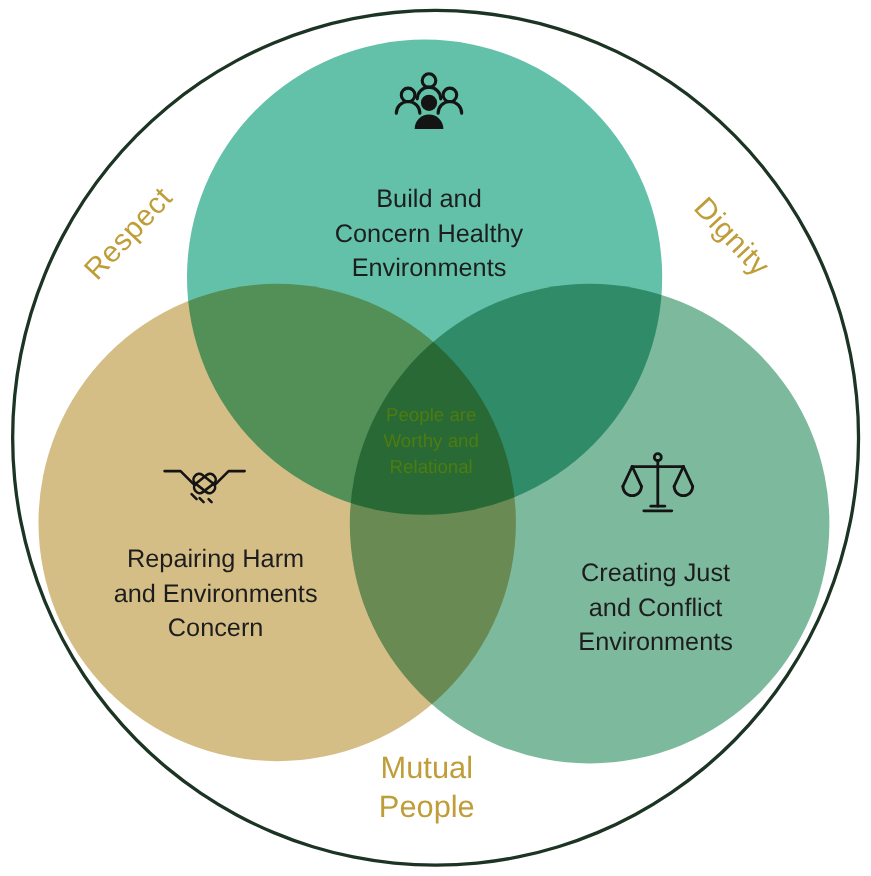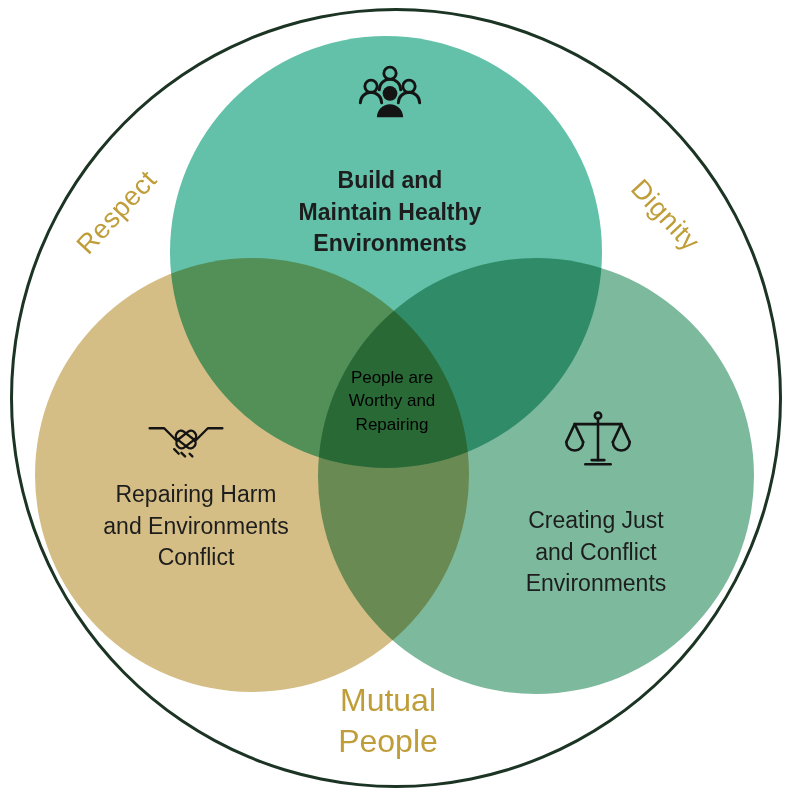--- a/index.html
+++ b/index.html
@@ -38,32 +38,32 @@
 
   .circle-label{
     position:absolute;
     text-align:center;
     font-size:23px;
     line-height:1.38;
     font-weight:500;
     color:var(--text);
     z-index:5;
   }
-  .lbl-top{left:250px;top:165px;width:280px;font-weight:bold;}
-  .lbl-left{left:46px;top:479px;width:300px;}
+  .lbl-top{left:250px;top:165px;width:280px;}
+  .lbl-left{left:46px;top:492px;width:300px;}
   .lbl-right{left:446px;top:505px;width:300px;}
 
   .center-label{
     position:absolute;
     left:302px;top:366px;width:180px;
     text-align:center;
     font-size:17px;
     line-height:1.38;
     font-weight:500;
-    color:#000000;
+    color:#4d7c0f;
     z-index:6;
   }
 
   .icon{
     position:absolute;
     z-index:5;
   }
   .icon-people{left:352px;top:64px;}
   .icon-handshake{left:146px;top:412px;}
   .icon-scales{left:562px;top:408px;}
@@ -78,21 +78,21 @@
     color:var(--gold);
     z-index:4;
   }
   .respect{left:27px;top:197px;transform:rotate(-47deg);}
   .dignity{left:575px;top:200px;transform:rotate(47deg);}
 
   .bottom-label{
     position:absolute;
     left:288px;top:680px;width:200px;
     text-align:center;
-    font-size:32px;
+    font-size:28px;
     line-height:1.28;
     font-weight:500;
     color:var(--gold);
     z-index:4;
   }
 </style>
 </head>
 <body>
 
 <div class="canvas">
@@ -146,35 +146,35 @@
       <line x1="56" y1="14" x2="48" y2="31"></line>
       <line x1="56" y1="14" x2="64" y2="31"></line>
       <path d="M48 31 a8 8 0 0 0 16 0"></path>
       <line x1="22" y1="52" x2="46" y2="52"></line>
       <path d="M28 48 h12"></path>
     </svg>
   </div>
 
   <div class="circle-label lbl-top">
     <div>Build and</div>
-    <div>Maintain Healthy</div>
+    <div>Concern Healthy</div>
     <div>Environments</div>
   </div>
 
   <div class="circle-label lbl-left">
     <div>Repairing Harm</div>
     <div>and Environments</div>
-    <div>Conflict</div>
+    <div>Concern</div>
   </div>
 
   <div class="circle-label lbl-right">
     <div>Creating Just</div>
     <div>and Conflict</div>
     <div>Environments</div>
   </div>
 
   <div class="center-label">
     <div>People are</div>
     <div>Worthy and</div>
-    <div>Repairing</div>
+    <div>Relational</div>
   </div>
 
 </div>
 
 </body></html>

